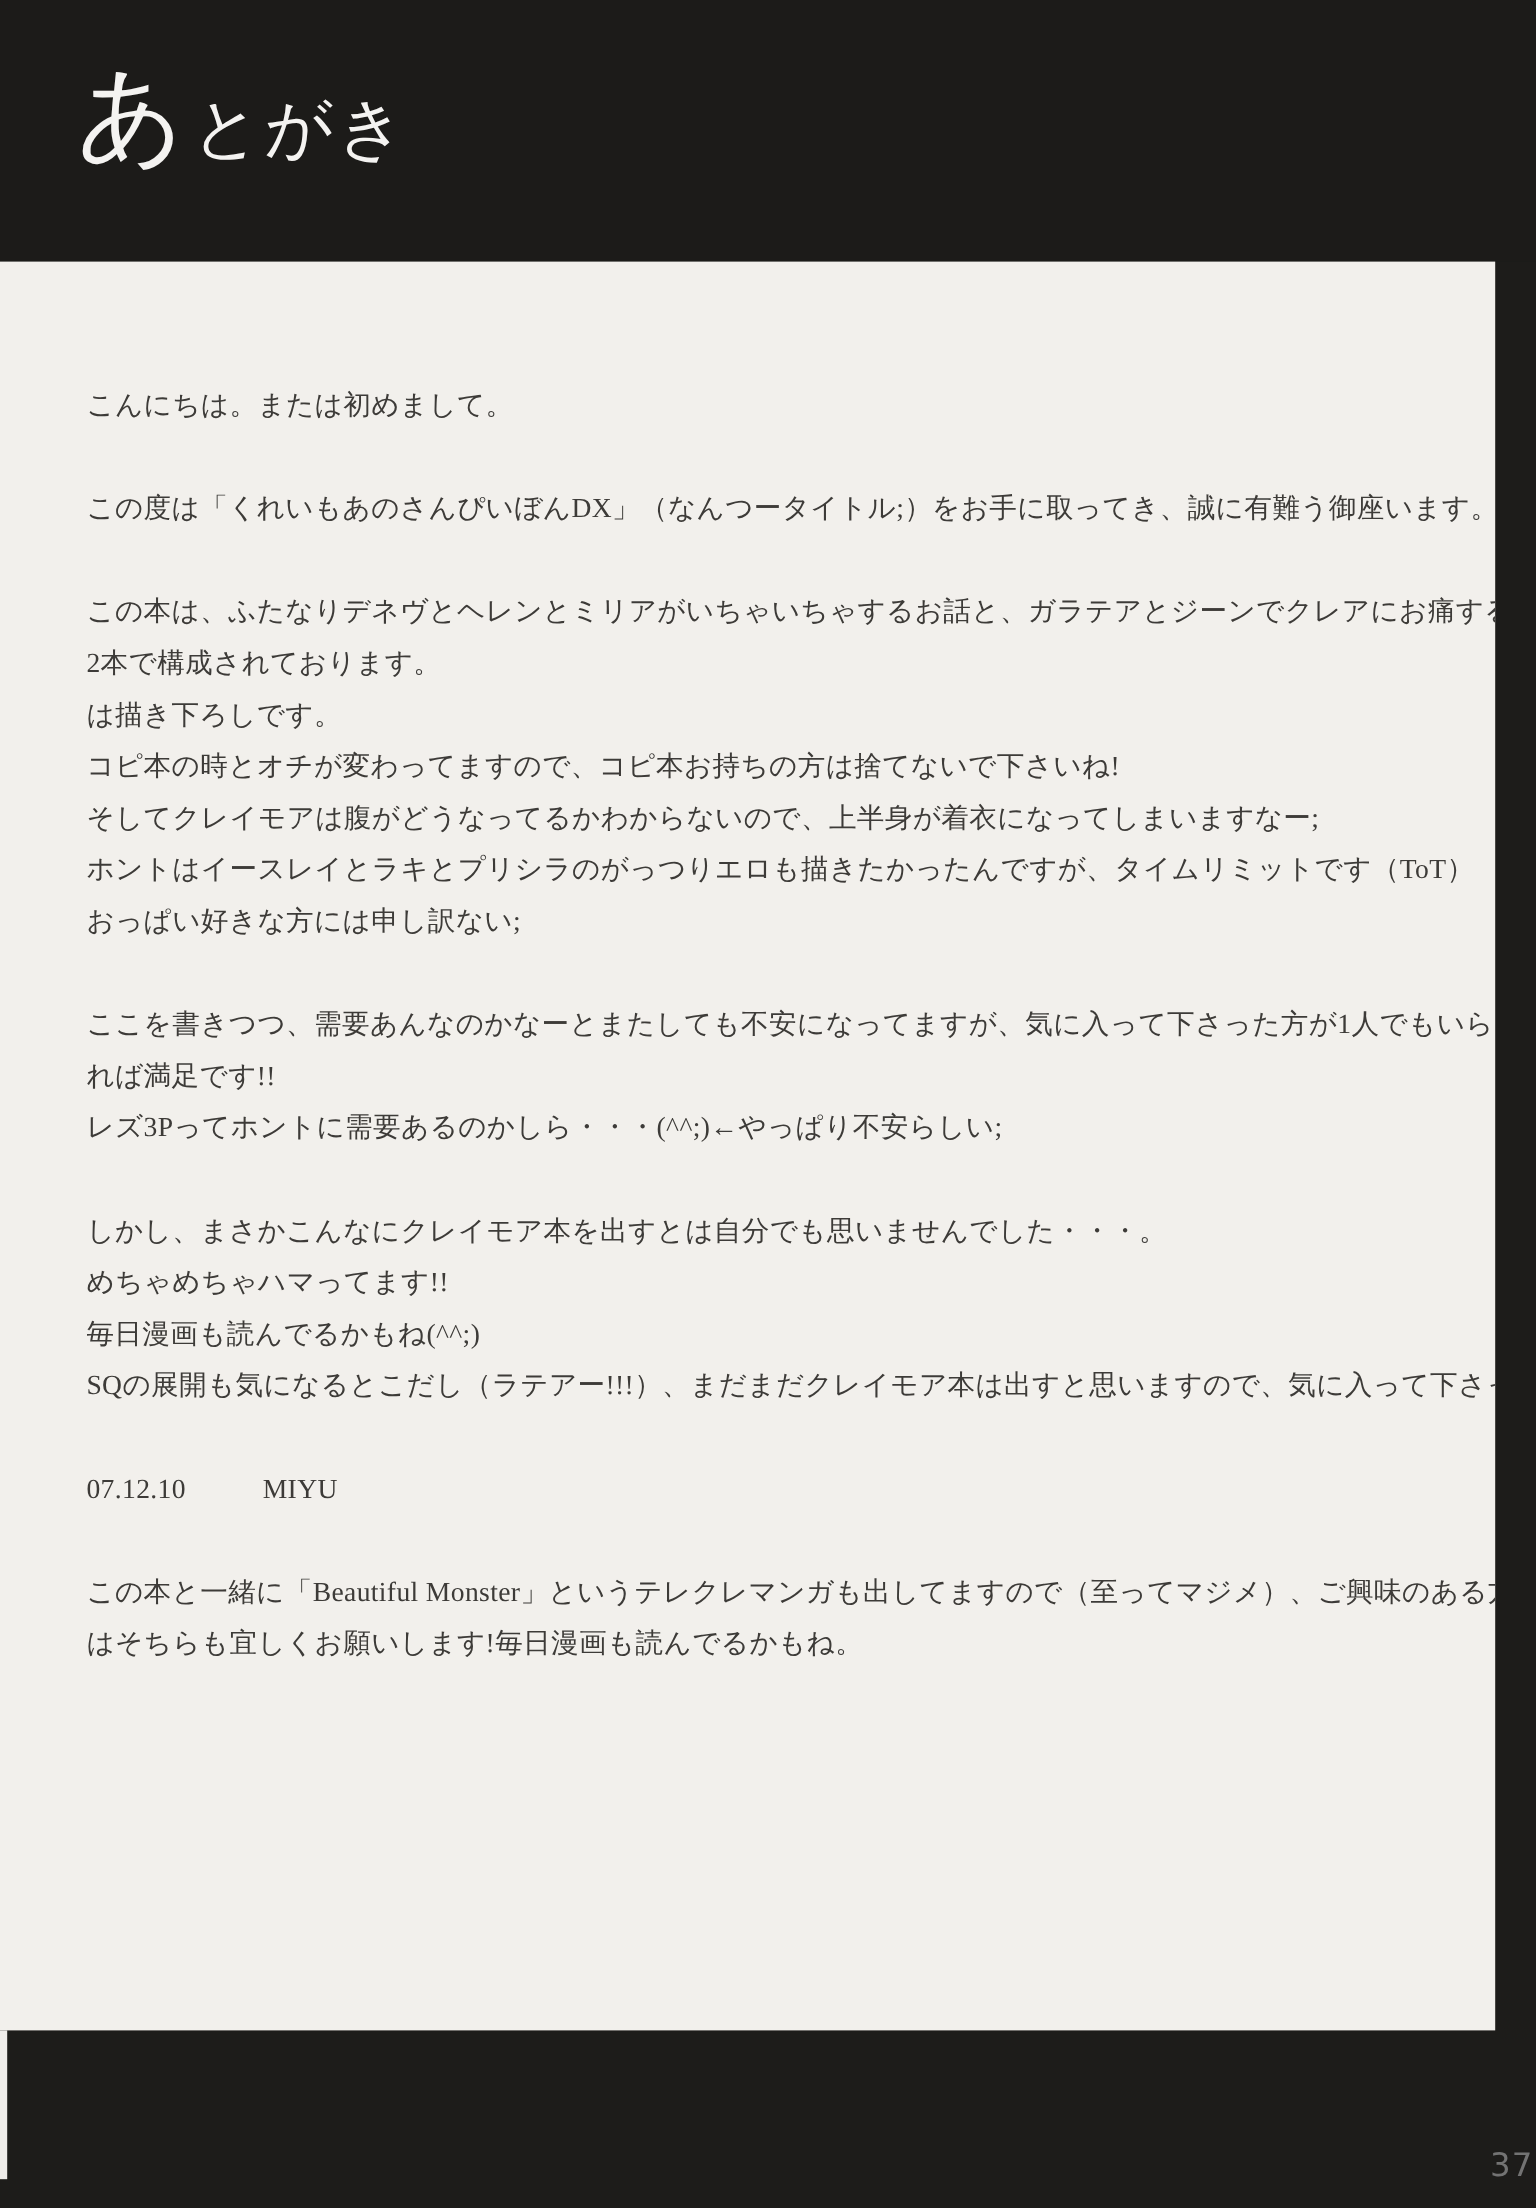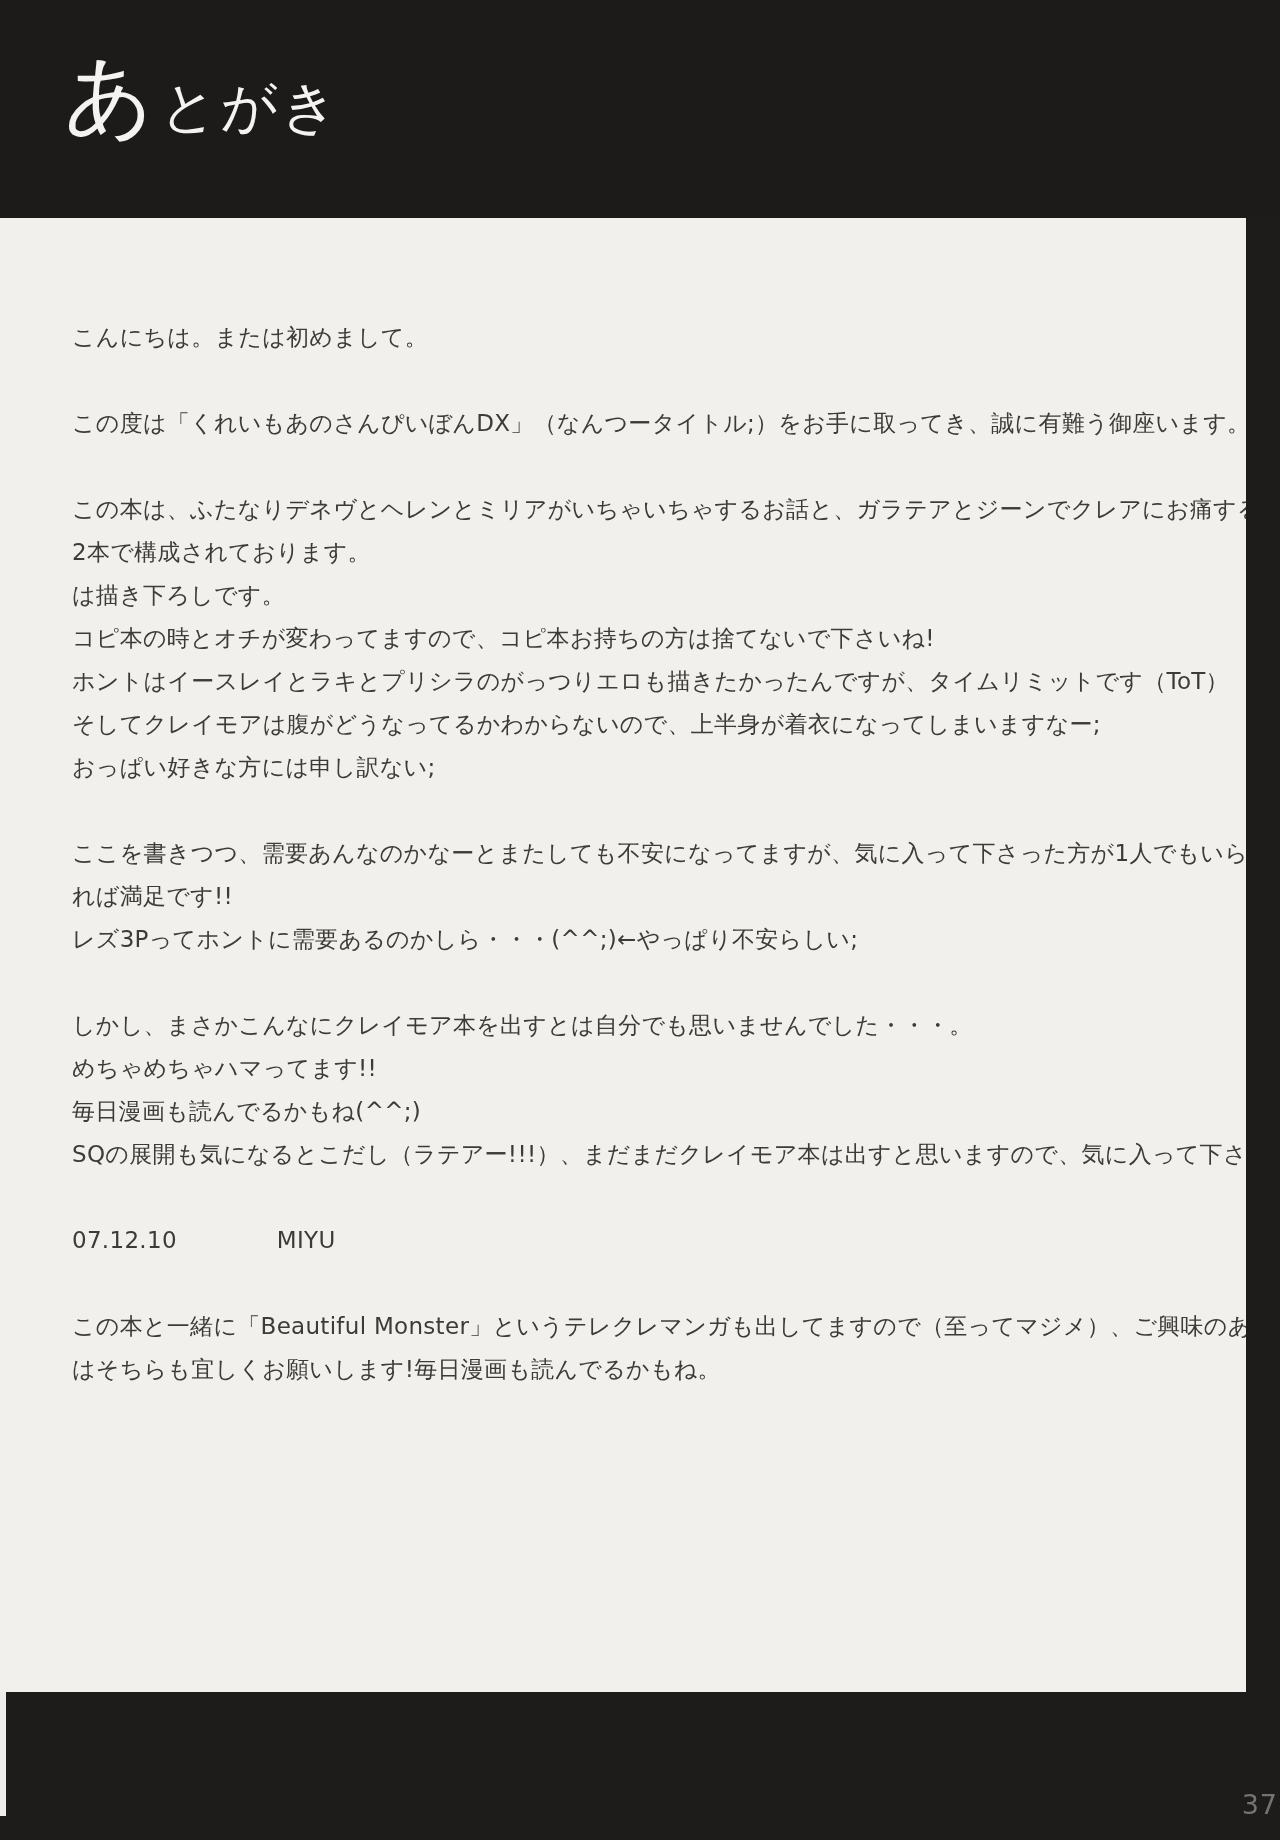--- a/index.html
+++ b/index.html
@@ -53,29 +53,30 @@
     height: 1474px;
     background: #f2f0ec;
     overflow: hidden;
   }
   .text-body {
     padding: 98px 46px 0 72px;
     color: #3d3b38;
     font-size: 23px;
     line-height: 43px;
     letter-spacing: 0.3px;
+    font-family: Liberation Serif, serif;
   }
   .para { margin: 0 0 0 0; }
   .para + .para { margin-top: 43px; }
   .line {
     white-space: nowrap;
     height: 43px;
   }
   .date-line { display: flex; }
-  .author-name { margin-left: 100px; }
+  .author-name { margin-left: 64px; }
 
   
   .left-sliver {
     position: absolute;
     left: 0;
     top: 1692px;
     width: 6px;
     height: 124px;
     background: #efedea;
   }
@@ -110,22 +111,22 @@
 
     <div class="para">
       <div class="line">この度は「くれいもあのさんぴいぼんDX」（なんつータイトル;）をお手に取ってき、誠に有難う御座います。</div>
     </div>
 
     <div class="para">
       <div class="line">この本は、ふたなりデネヴとヘレンとミリアがいちゃいちゃするお話と、ガラテアとジーンでクレアにお痛するお話の</div>
       <div class="line">2本で構成されております。</div>
       <div class="line">は描き下ろしです。</div>
       <div class="line">コピ本の時とオチが変わってますので、コピ本お持ちの方は捨てないで下さいね!</div>
+      <div class="line">そしてクレイモアは腹がどうなってるかわからないので、上半身が着衣になってしまいますなー;</div>
       <div class="line">ホントはイースレイとラキとプリシラのがっつりエロも描きたかったんですが、タイムリミットです（ToT）</div>
-      <div class="line">そしてクレイモアは腹がどうなってるかわからないので、上半身が着衣になってしまいますなー;</div>
       <div class="line">おっぱい好きな方には申し訳ない;</div>
     </div>
 
     <div class="para">
       <div class="line">ここを書きつつ、需要あんなのかなーとまたしても不安になってますが、気に入って下さった方が1人でもいらっしゃ</div>
       <div class="line">れば満足です!!</div>
       <div class="line">レズ3Pってホントに需要あるのかしら・・・(^^;)←やっぱり不安らしい;</div>
     </div>
 
     <div class="para">

